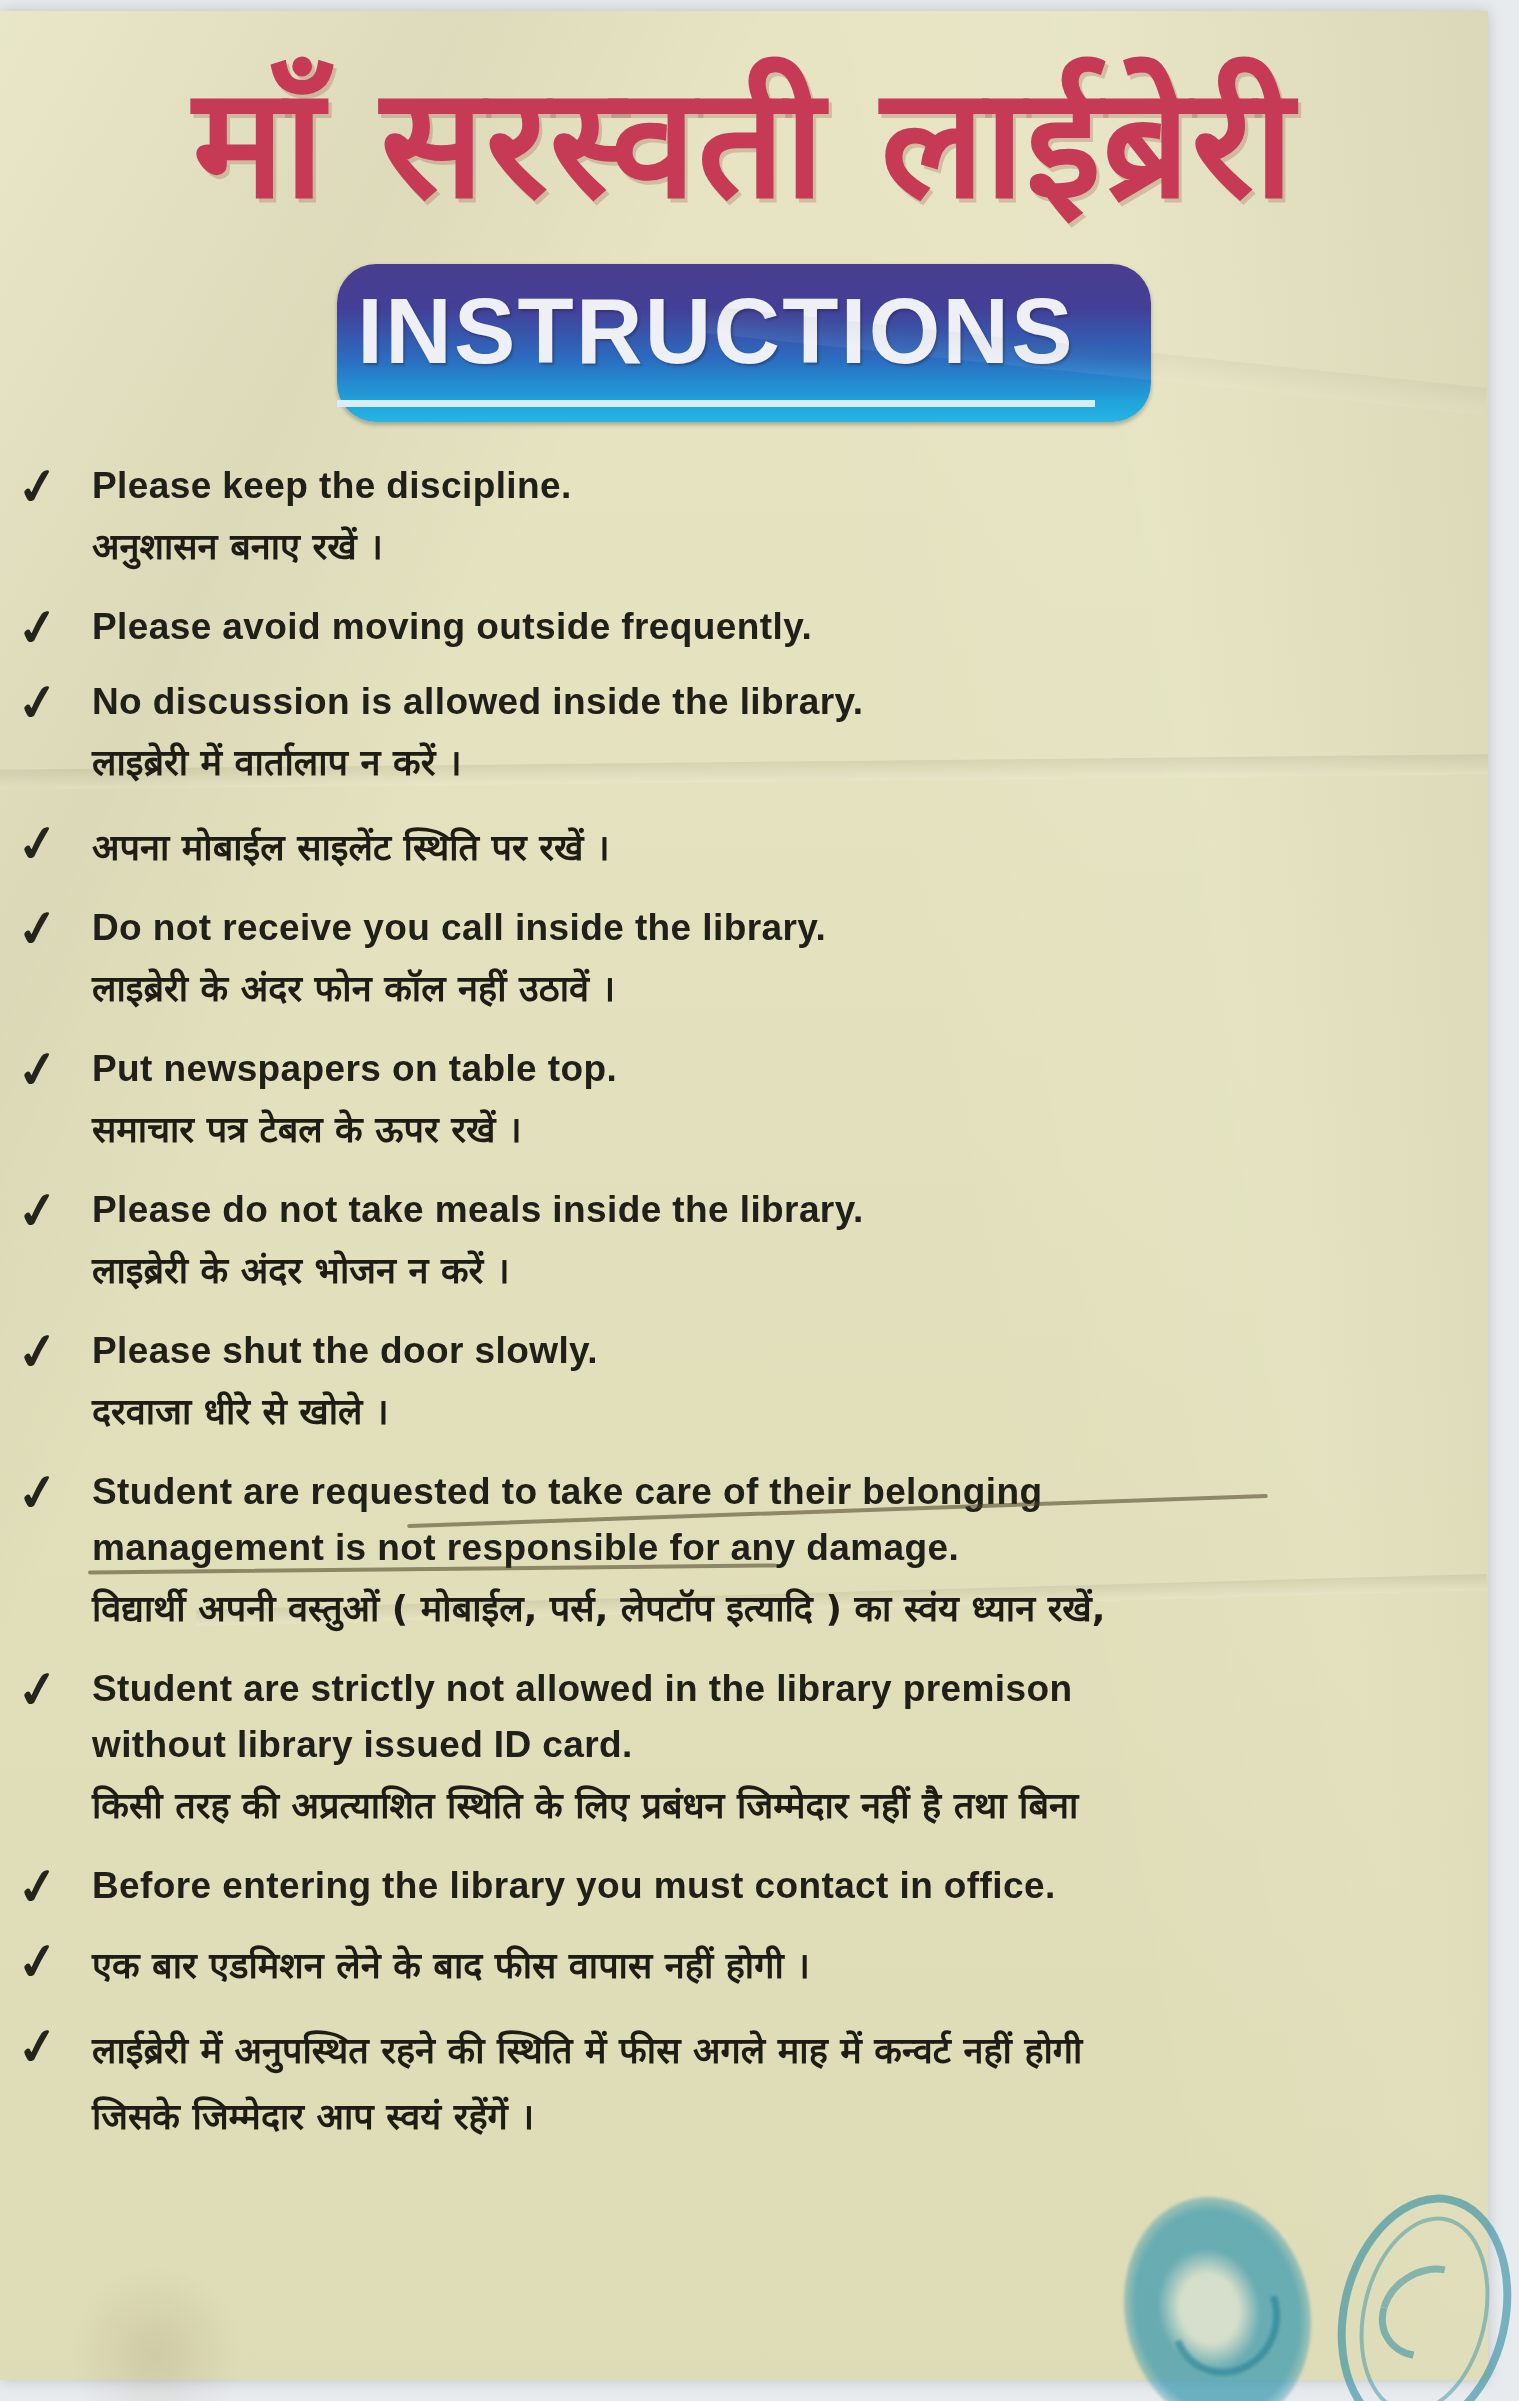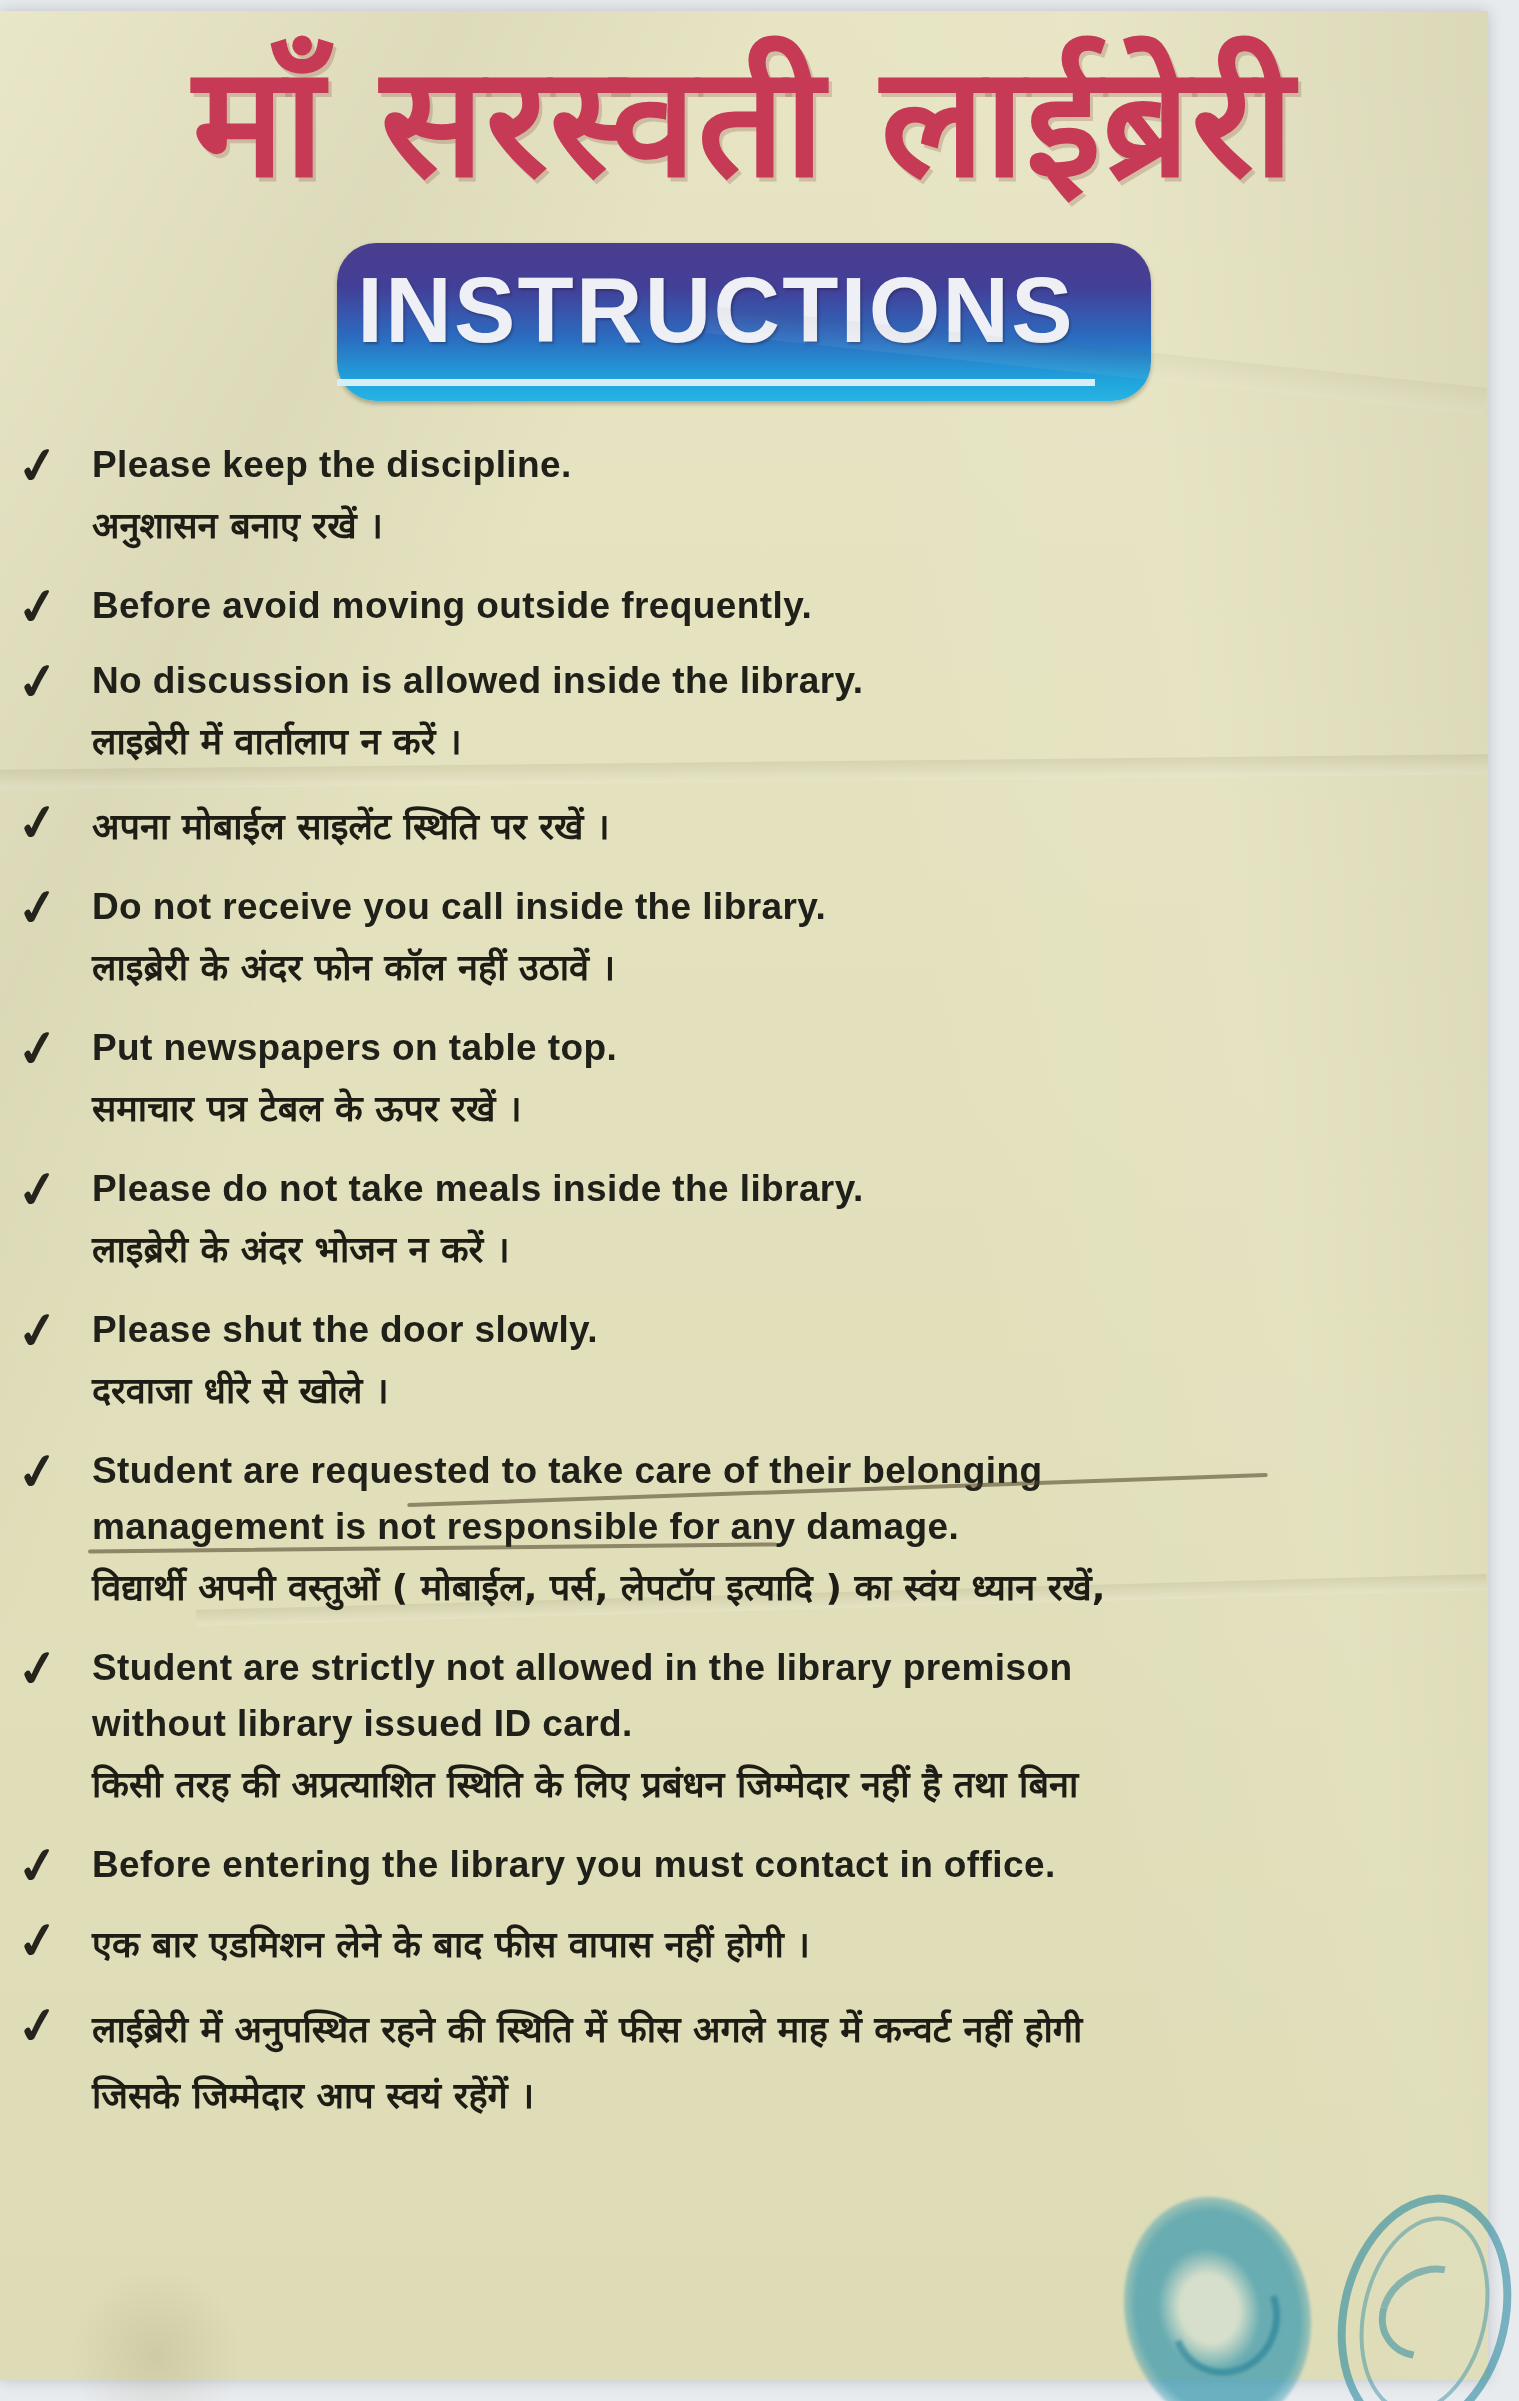--- a/index.html
+++ b/index.html
@@ -19,21 +19,21 @@
     box-shadow:0 0 14px rgba(0,0,0,.18);
   }
   
   .crease-band{position:absolute;background:linear-gradient(180deg,rgba(90,80,50,.10),rgba(255,255,255,.12));pointer-events:none;}
   .cb1{left:0;top:751px;width:1488px;height:20.3px;transform:rotate(-.6deg);}
   .cb2{left:196px;top:1581px;width:1291px;height:15.6px;transform:rotate(-1.6deg);}
   .cb3{left:704px;top:336px;width:784px;height:27px;transform:rotate(6deg);opacity:.5;}
 
   
   .title{
-    padding-top:10px;
+    padding-top:31px;
     text-align:center;
     font-family:"DejaVu Sans",sans-serif;
     font-weight:bold;
     font-size:153px;line-height:203px;
     color:#c63a55;
     text-shadow:3.1px 3.9px 0 rgba(130,50,50,.22);
     letter-spacing:1.6px;
   }
   
   .banner{
@@ -136,21 +136,21 @@
     <span class="check">✓</span>
     <div class="lines">
           <div class="en">Please keep the discipline.</div>
           <div class="hi">अनुशासन बनाए रखें ।</div>
         </div>
   </div>
 
   <div class="item">
     <span class="check">✓</span>
     <div class="lines">
-          <div class="en">Before avoid moving outside frequently.</div>
+          <div class="en">Please avoid moving outside frequently.</div>
         </div>
   </div>
 
   <div class="item">
     <span class="check">✓</span>
     <div class="lines">
           <div class="en">No discussion is allowed inside the library.</div>
           <div class="hi">लाइब्रेरी में वार्तालाप न करें ।</div>
         </div>
   </div>

